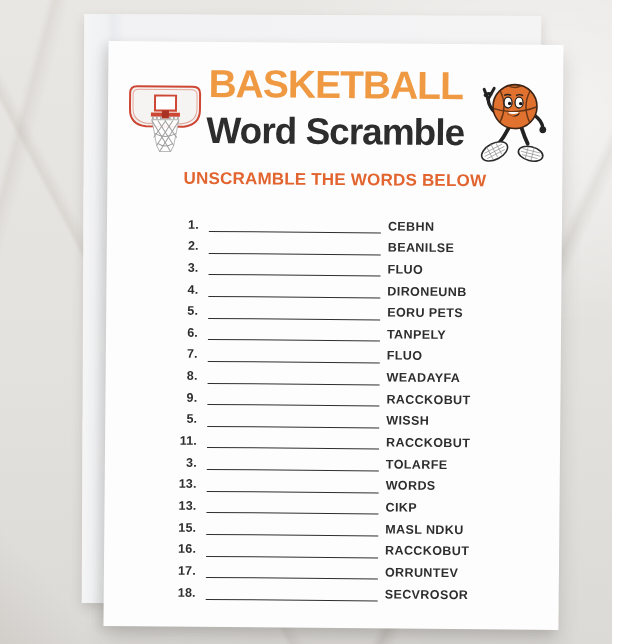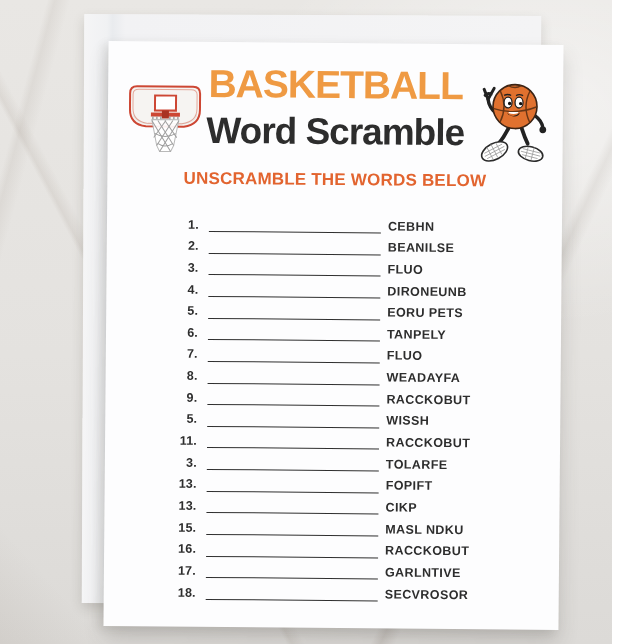--- a/index.html
+++ b/index.html
@@ -239,21 +239,21 @@
 
   <div class="row">
     <span class="num">3.</span>
     <span class="blank"></span>
     <span class="word">TOLARFE</span>
   </div>
 
   <div class="row">
     <span class="num">13.</span>
     <span class="blank"></span>
-    <span class="word">FOPIFT</span>
+    <span class="word">WORDS</span>
   </div>
 
   <div class="row">
     <span class="num">13.</span>
     <span class="blank"></span>
     <span class="word">CIKP</span>
   </div>
 
   <div class="row">
     <span class="num">15.</span>
@@ -263,21 +263,21 @@
 
   <div class="row">
     <span class="num">16.</span>
     <span class="blank"></span>
     <span class="word">RACCKOBUT</span>
   </div>
 
   <div class="row">
     <span class="num">17.</span>
     <span class="blank"></span>
-    <span class="word">GARLNTIVE</span>
+    <span class="word">ORRUNTEV</span>
   </div>
 
   <div class="row">
     <span class="num">18.</span>
     <span class="blank"></span>
     <span class="word">SECVROSOR</span>
   </div>
 </div>
   </div>
 </div>

